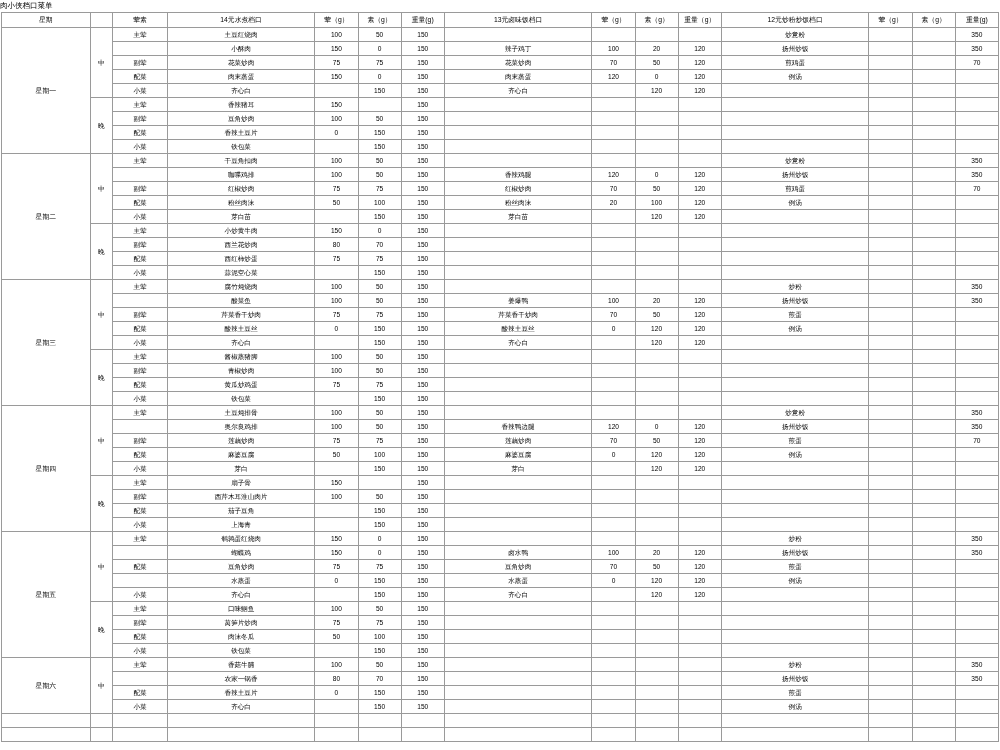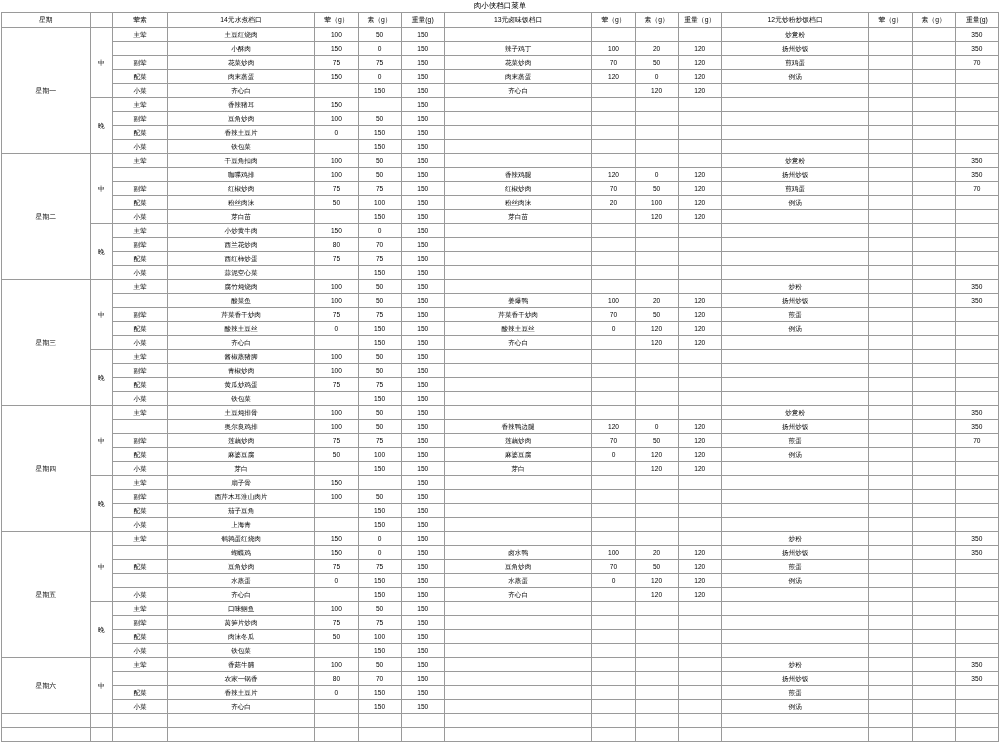--- a/index.html
+++ b/index.html
@@ -14,21 +14,21 @@
     color: #000000;
     overflow: hidden;
   }
   #page {
     width: 1000px;
     height: 750px;
     position: relative;
     box-sizing: border-box;
   }
   .doc-title {
-    text-align: center;
+    text-align: left;
     font-size: 7.5px;
     line-height: 12px;
     height: 12px;
     font-weight: normal;
   }
   table.menu {
     border-collapse: collapse;
     table-layout: fixed;
     width: 998px;
     margin: 0 auto;

